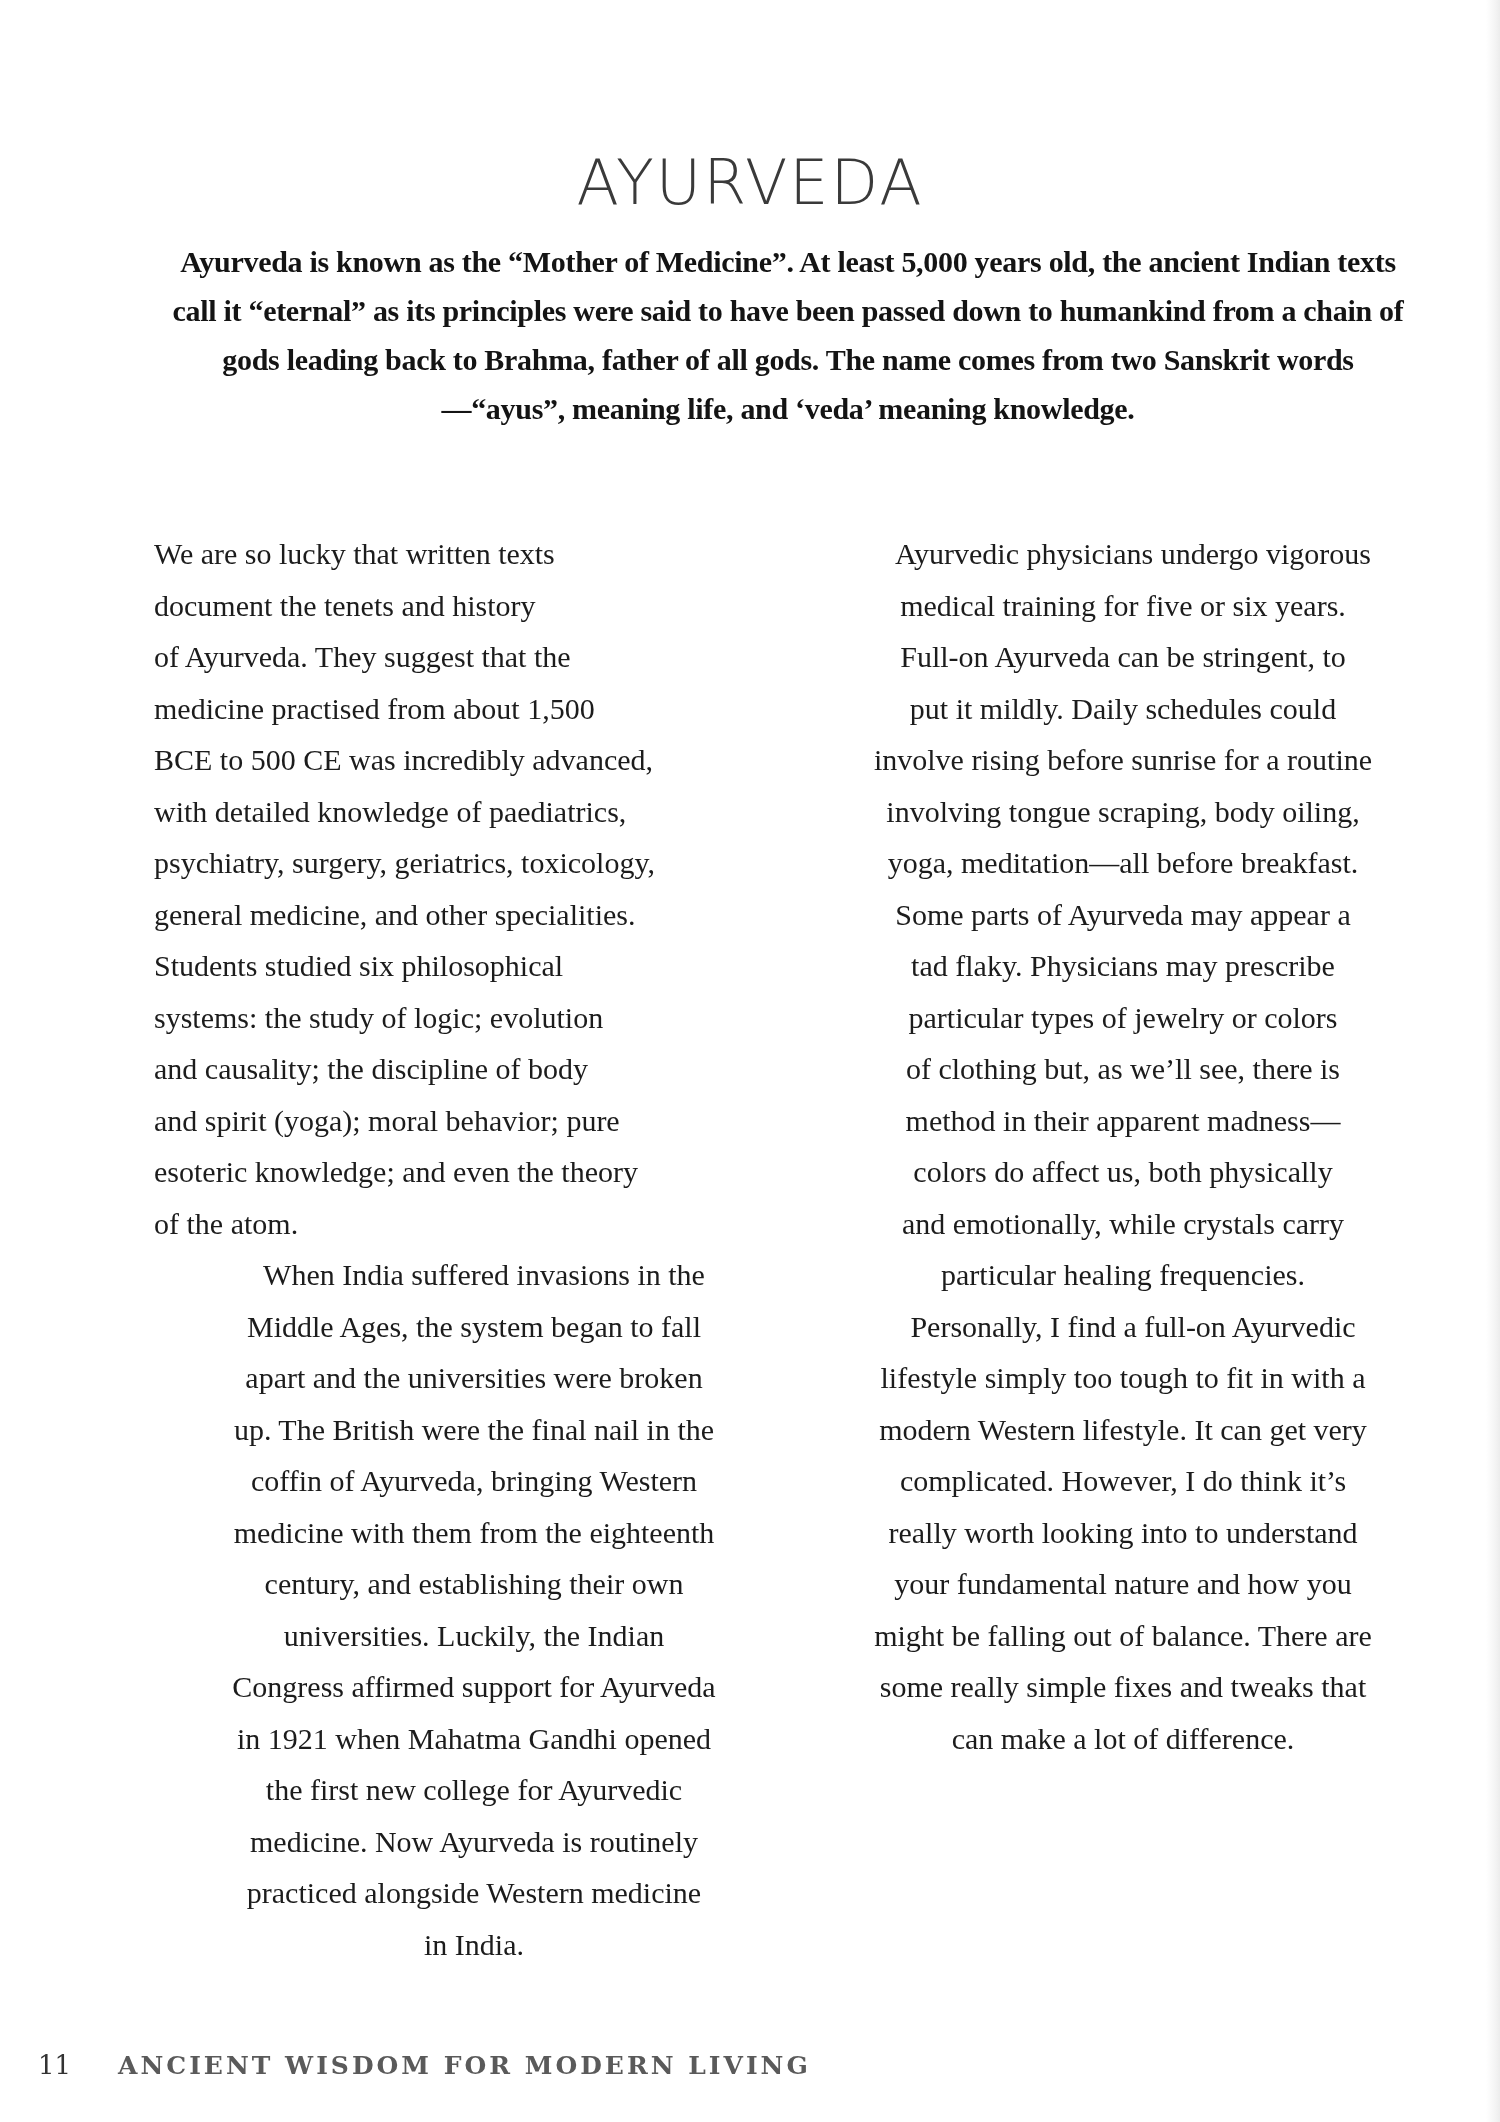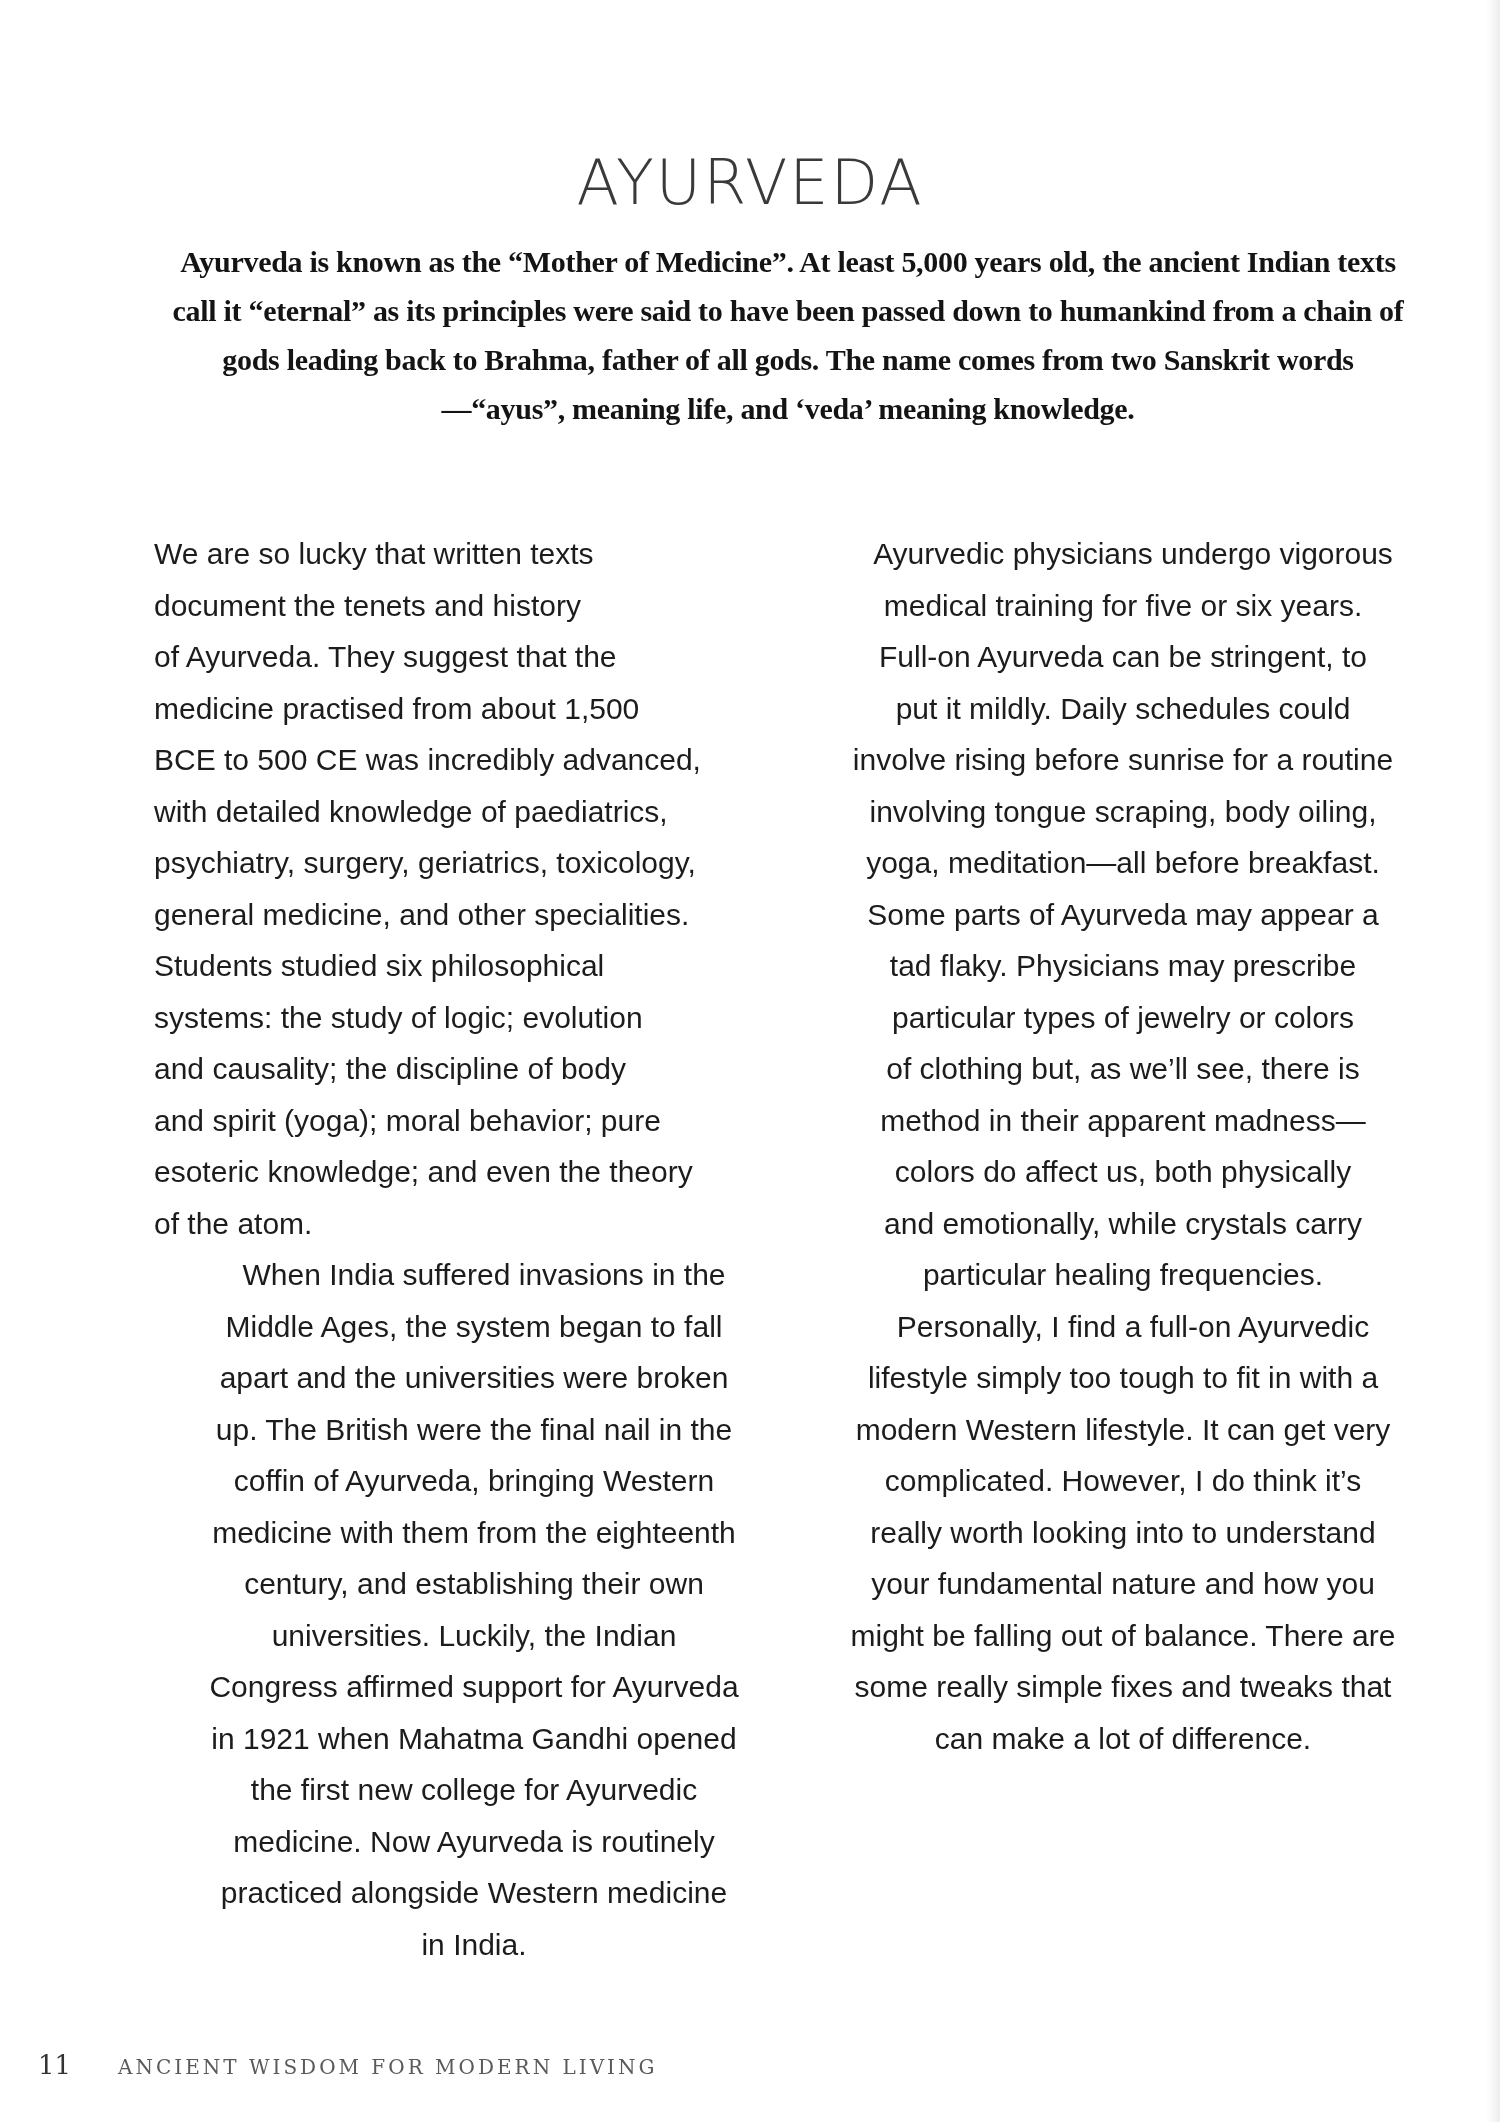--- a/index.html
+++ b/index.html
@@ -45,21 +45,21 @@
       font-weight: bold;
       font-size: 30px;
       line-height: 49px;
       color: #141414;
       letter-spacing: -0.3px;
     }
     .column {
       position: absolute;
       top: 528px;
       width: 640px;
-      font-family: Liberation Sans, sans-serif;
+      font-family: Liberation Serif, serif;
       font-size: 30px;
       line-height: 51.5px;
       color: #1c1c1c;
     }
     .col-left { left: 154px; }
     .col-right { left: 803px; }
     .para {
       margin: 0;
       white-space: pre-line;
     }
@@ -74,22 +74,22 @@
       line-height: 34px;
       white-space: nowrap;
     }
     .footer .page-number {
       display: inline-block;
       width: 80px;
       color: #333333;
     }
     .footer .running-title {
       letter-spacing: 3px;
-      font-weight: 400;
-      font-size: 20px;
+      font-weight: 700;
+      font-size: 25px;
       margin-top: 27px;
     }
   </style>
 </head>
 <body>
 
 <div class="page-edge"></div>
 
 <h1 class="title" style="margin:0;">AYURVEDA</h1>
 

